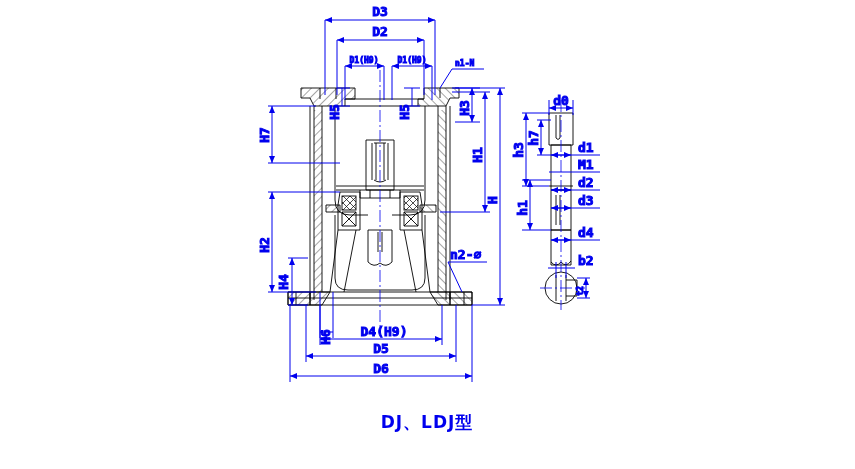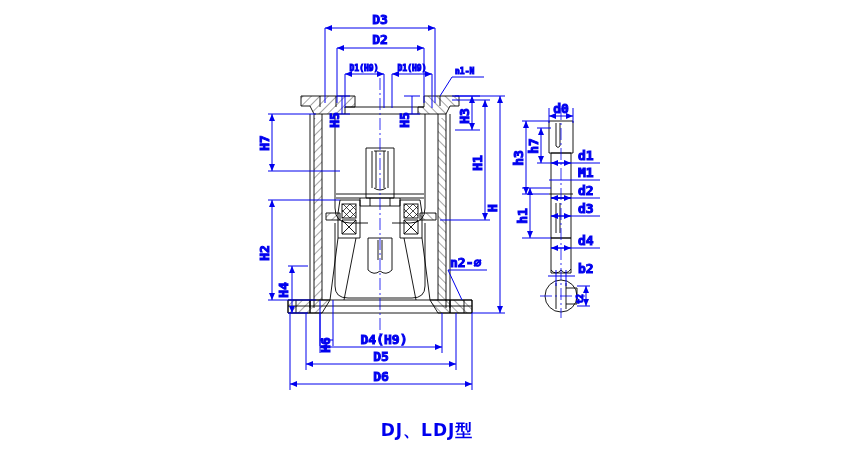--- a/index.html
+++ b/index.html
@@ -1,18 +1,18 @@
 <!DOCTYPE html>
 <html><head>
 <meta charset="utf-8">
 <style>
   html,body{margin:0;padding:0;background:#ffffff;}
   body{width:855px;height:469px;position:relative;overflow:hidden;
        font-family:"DejaVu Sans Mono","Liberation Mono",monospace;}
-  #sheet{position:absolute;left:0;top:8px;width:855px;height:428px;}
+  #sheet{position:absolute;left:0;top:0;width:855px;height:428px;}
   svg{display:block;}
   .dimtxt{fill:#0000ee;font-family:"DejaVu Sans Mono","Liberation Mono",monospace;
           font-size:13px;font-weight:bold;letter-spacing:0px;}
   .dimtxt-s{fill:#0000ee;font-family:"DejaVu Sans Mono","Liberation Mono",monospace;
           font-size:8px;font-weight:bold;}
   .title{fill:#0000ee;font-family:"DejaVu Sans","Liberation Sans",sans-serif;
          font-size:17px;font-weight:bold;letter-spacing:1px;}
 </style>
 </head>
 <body>

